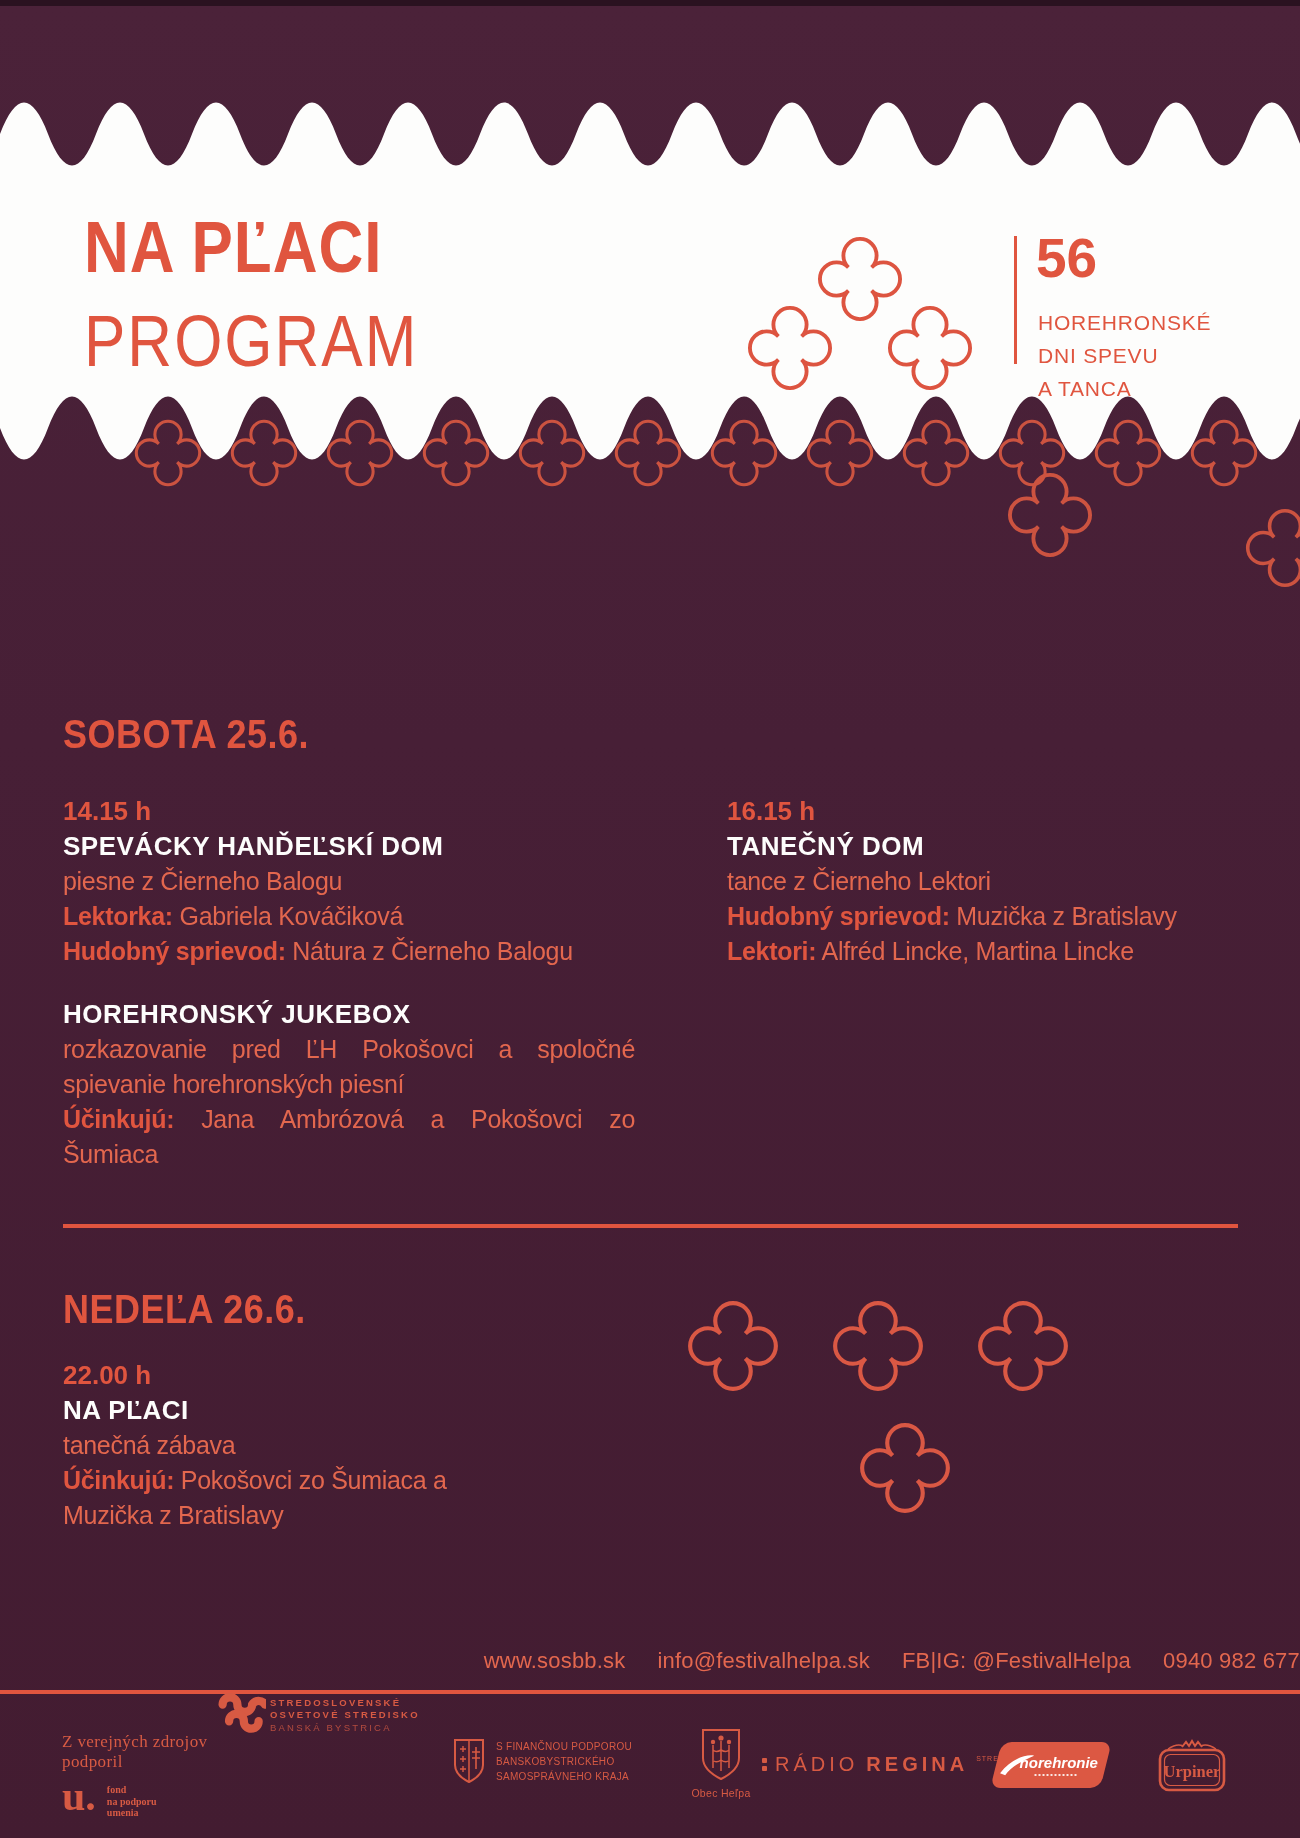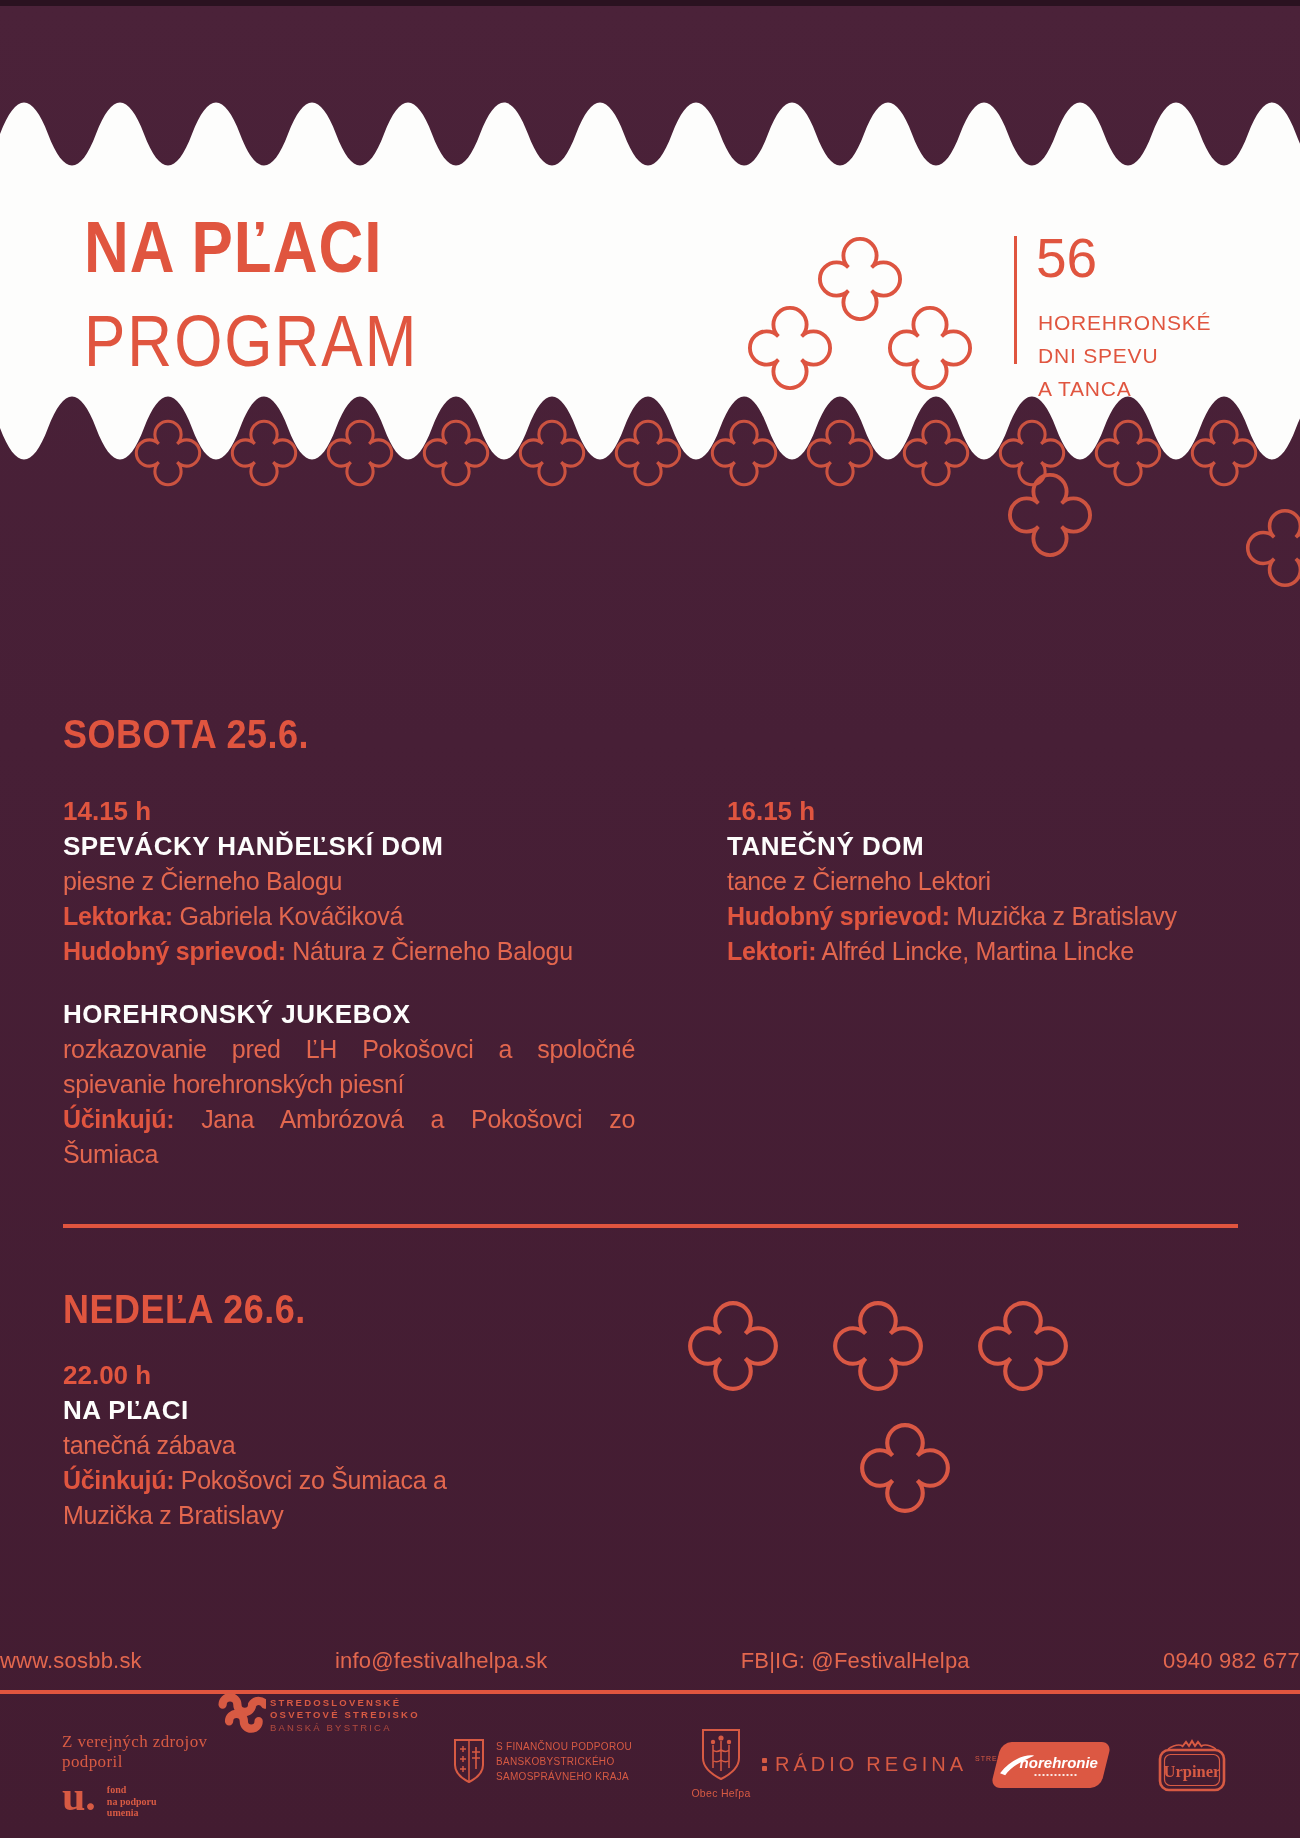--- a/index.html
+++ b/index.html
@@ -21,21 +21,21 @@
   svg.deco{position:absolute;left:0;top:0;z-index:1;pointer-events:none}
   svg.whiteband{position:absolute;left:0;top:0;z-index:2;pointer-events:none}
   .z3{z-index:3}
 
   
   .title{left:84px;color:var(--accent);font-size:62px;letter-spacing:1px;
          transform:scaleY(1.15);transform-origin:left top;white-space:nowrap}
   #title1{top:200px;font-weight:700}
   #title2{top:294px;font-weight:400;letter-spacing:2px}
   #vline{left:1014px;top:230px;width:3px;height:128px;background:var(--accent)}
-  #ed-num{left:1036px;top:220px;font-size:55px;font-weight:400;color:var(--accent)}
+  #ed-num{left:1036px;top:220px;font-size:55px;font-weight:700;color:var(--accent)}
   #ed-lines{left:1038px;top:300px;font-size:21px;line-height:33px;letter-spacing:.8px;
             color:var(--accent);font-weight:400}
 
   
   .section-title{color:var(--accent);font-size:36px;font-weight:700;letter-spacing:.5px;
                  transform:scaleY(1.12);transform-origin:left top;white-space:nowrap}
   #sobota{left:63px;top:705px}
   #nedela{left:63px;top:1280px}
 
   
@@ -49,21 +49,21 @@
   #e3{left:727px;top:788px;width:560px}
   #e2{left:63px;top:991px;width:572px}
   #e4{left:63px;top:1352px;width:460px}
   #e4 .cast{letter-spacing:-.3px}
 
   .hdivider{height:4px;background:var(--accent)}
   #divider1{left:63px;top:1218px;width:1175px}
   #divider2{left:0;top:1684px;width:1300px}
 
   
-  #contacts{left:0;top:1642px;width:1300px;display:flex;justify-content:space-between;gap:32px;
+  #contacts{left:0;top:1642px;width:1300px;display:flex;justify-content:flex-end;gap:32px;
             font-size:22px;color:var(--body-orange);letter-spacing:.2px}
 
   
   .partner{color:var(--logo)}
   #fpu{left:62px;top:1726px;width:170px}
   #fpu .note{font-family:"Liberation Serif",serif;font-size:17px;letter-spacing:.4px;margin-bottom:9px}
   #fpu .row{display:flex;gap:11px;align-items:flex-start}
   #fpu .mark{font-family:"Liberation Serif",serif;font-size:42px;font-weight:700;line-height:.75}
   #fpu .lines{font-family:"Liberation Serif",serif;font-size:10px;font-weight:700;line-height:11.5px;padding-top:3px}
   #sos{left:218px;top:1684px;display:flex;gap:4px;align-items:flex-end}
@@ -71,21 +71,21 @@
   #sos .lines .lite{font-weight:400;opacity:.75}
   #bbsk{left:452px;top:1732px;display:flex;gap:10px;align-items:center}
   #bbsk .lines{font-size:10px;line-height:15px;letter-spacing:.3px;white-space:nowrap}
   #bbsk .lines .b{font-weight:400}
   #helpa{left:684px;top:1722px;width:74px;display:flex;flex-direction:column;align-items:center}
   #helpa .lbl{font-size:10.5px;margin-top:5px;letter-spacing:.3px}
   #regina{left:762px;top:1747px;display:flex;align-items:center;gap:8px;white-space:nowrap}
   #regina .dots{display:flex;flex-direction:column;gap:3px}
   #regina .dots i{width:5px;height:5px;background:var(--logo);border-radius:1px;display:block}
   #regina .n1{font-size:20px;letter-spacing:4px;font-weight:400}
-  #regina .n2{font-size:20px;letter-spacing:4px;font-weight:400}
+  #regina .n2{font-size:20px;letter-spacing:4px;font-weight:700}
   #regina .sup{font-size:7px;letter-spacing:1px;align-self:flex-start;margin-top:2px}
   #hh{left:996px;top:1736px;width:110px;height:46px;background:#dc5843;border-radius:10px;
       transform:skewX(-14deg);display:flex;flex-direction:column;align-items:center;justify-content:center;overflow:hidden}
   #hh .txt{transform:skewX(14deg);color:#fff;font-size:15px;font-weight:700;font-style:italic;margin-left:14px}
   #hh .sub{transform:skewX(14deg);width:42px;border-bottom:2px dotted rgba(255,255,255,.85);margin-left:14px;margin-top:3px}
   #hh svg{position:absolute;left:4px;top:9px}
   #urpiner{left:1156px;top:1732px}
 </style>
 </head>
 <body>

